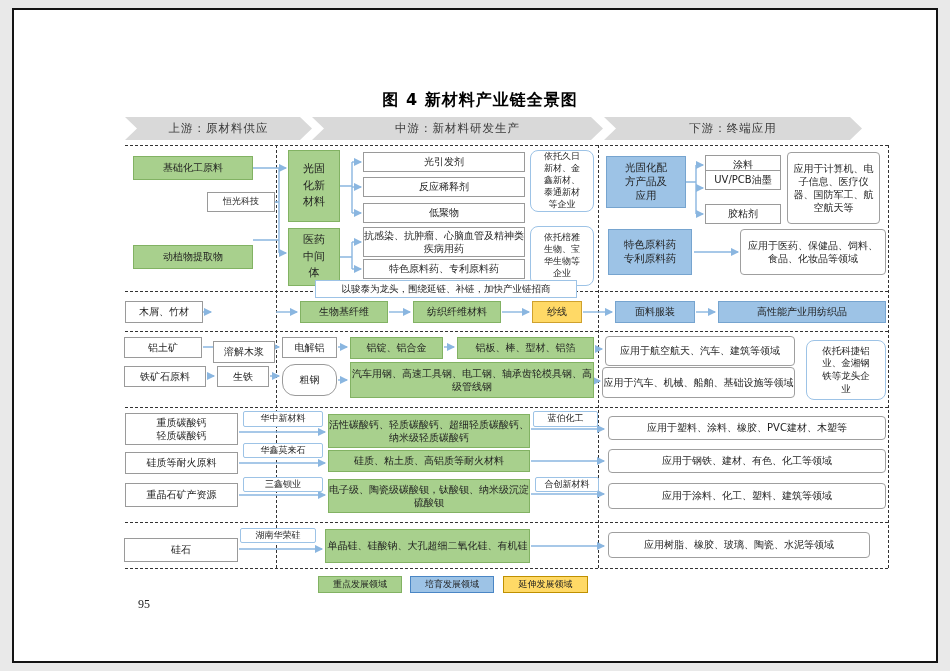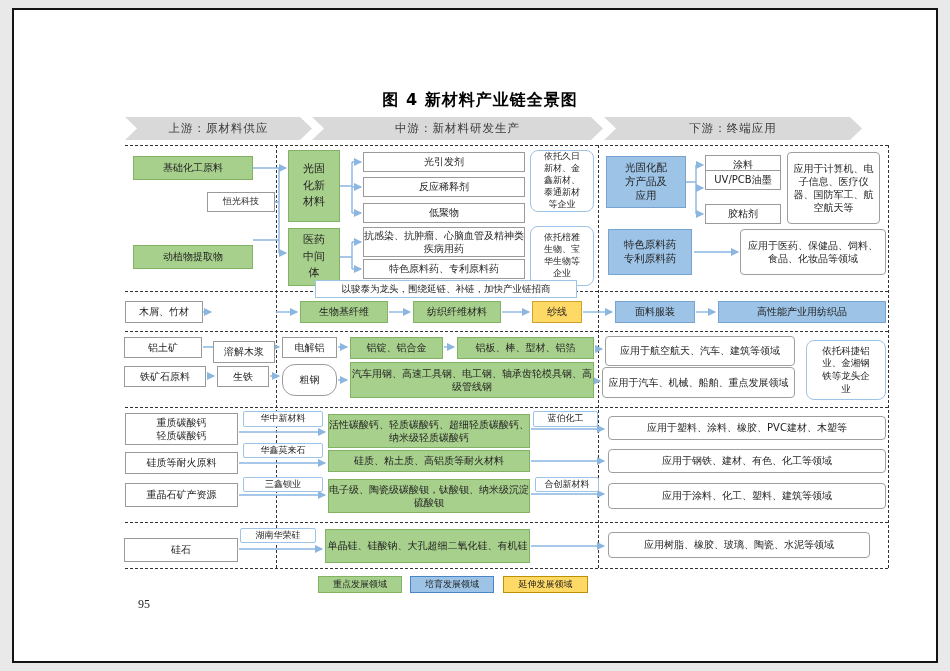--- a/index.html
+++ b/index.html
@@ -124,21 +124,21 @@
 
 <div class="box white" style="left:124px;top:337px;width:78px;height:21px;">铝土矿</div>
 <div class="box white" style="left:282px;top:337px;width:55px;height:21px;">电解铝</div>
 <div class="box green" style="left:350px;top:337px;width:93px;height:22px;">铝锭、铝合金</div>
 <div class="box green" style="left:457px;top:337px;width:137px;height:22px;">铝板、棒、型材、铝箔</div>
 <div class="box white" style="left:124px;top:366px;width:82px;height:21px;">铁矿石原料</div>
 <div class="box white" style="left:217px;top:366px;width:52px;height:21px;">生铁</div>
 <div class="box white" style="left:282px;top:364px;width:55px;height:32px;border-radius:13px;">粗钢</div>
 <div class="box green" style="left:350px;top:362px;width:244px;height:36px;">汽车用钢、高速工具钢、电工钢、轴承齿轮模具钢、高级管线钢</div>
 <div class="box note" style="left:605px;top:336px;width:190px;height:30px;">应用于航空航天、汽车、建筑等领域</div>
-<div class="box note" style="left:602px;top:367px;width:193px;height:31px;">应用于汽车、机械、船舶、重点发展领域</div>
+<div class="box note" style="left:602px;top:367px;width:193px;height:31px;">应用于汽车、机械、船舶、基础设施等领域</div>
 <div class="box bluenote" style="left:806px;top:340px;width:80px;height:60px;padding:0 12px;font-size:9.5px;">依托科捷铝业、金湘钢铁等龙头企业</div>
 
 <div class="box white preline" style="left:125px;top:413px;width:113px;height:32px;">重质碳酸钙
 轻质碳酸钙</div>
 <div class="lbl box" style="left:243px;top:411px;width:80px;height:16px;">华中新材料</div>
 <div class="box green" style="left:328px;top:414px;width:202px;height:34px;">活性碳酸钙、轻质碳酸钙、超细轻质碳酸钙、纳米级轻质碳酸钙</div>
 <div class="lbl box" style="left:533px;top:411px;width:65px;height:16px;">蓝伯化工</div>
 <div class="box note" style="left:608px;top:416px;width:278px;height:24px;">应用于塑料、涂料、橡胶、PVC建材、木塑等</div>
 <div class="box white" style="left:125px;top:452px;width:113px;height:22px;">硅质等耐火原料</div>
 <div class="lbl box" style="left:243px;top:443px;width:80px;height:15px;">华鑫莫来石</div>

